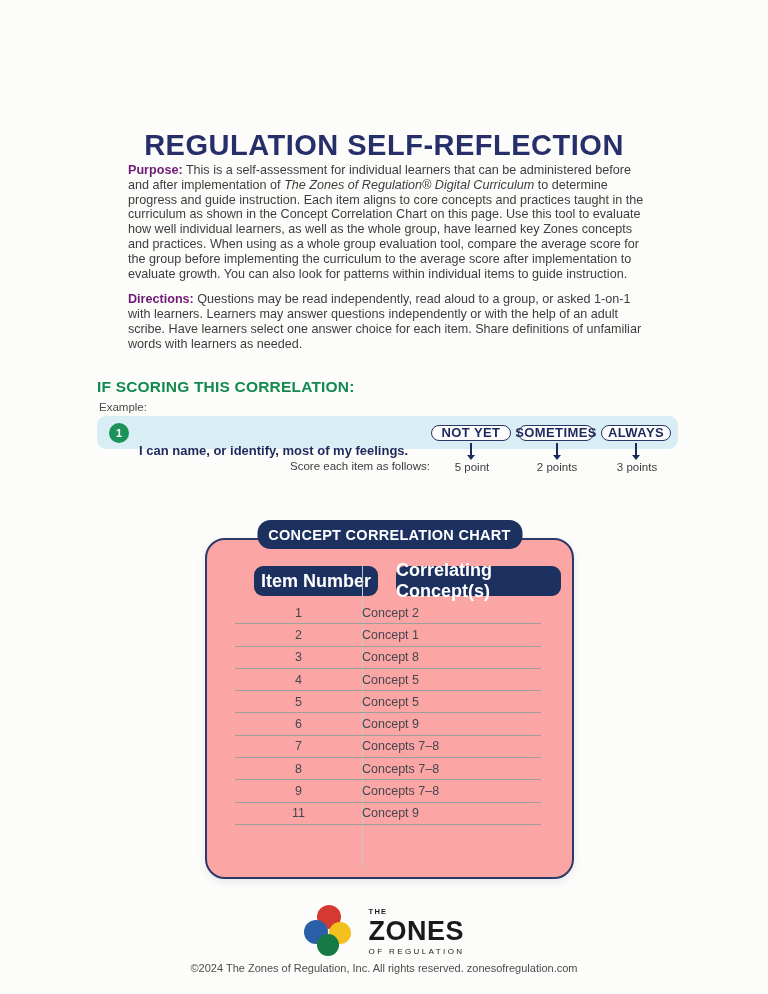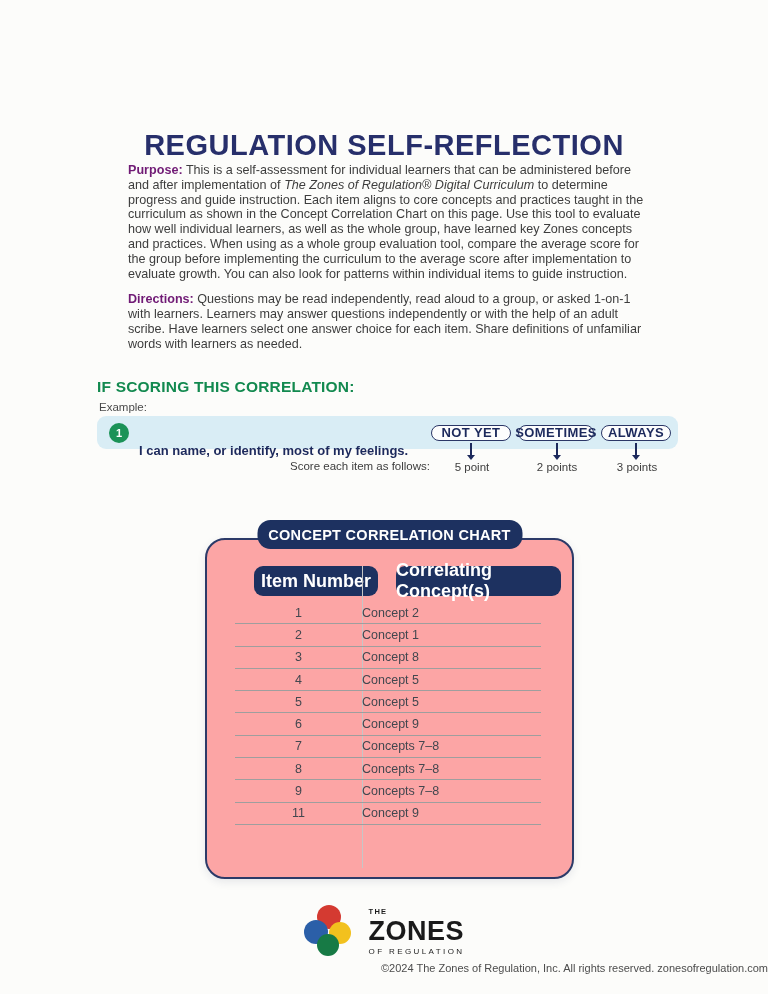--- a/index.html
+++ b/index.html
@@ -127,21 +127,21 @@
   .logo {
     position: absolute; top: 903px; left: 0; width: 768px;
     display: flex; align-items: center; justify-content: center; gap: 17px;
   }
   .logo-text { display: flex; flex-direction: column; line-height: 1; }
   .logo-the { font-size: 7.5px; font-weight: 700; letter-spacing: 1.3px; color: #1d1d1d; margin-bottom: 2px; }
   .logo-zones { font-size: 27px; font-weight: 800; letter-spacing: 0.5px; color: #1a1a1a; }
   .logo-ofreg { font-size: 8px; font-weight: 500; letter-spacing: 2.4px; color: #1d1d1d; margin-top: 3px; }
   .footer-text {
     position: absolute; top: 962px; left: 0; width: 768px;
-    text-align: right; font-size: 11px; color: #4c4c4c;
+    text-align: center; font-size: 11px; color: #4c4c4c;
   }
 </style>
 </head>
 <body>
 
 <div class="page">
 
   <h1 class="doc-title">REGULATION SELF-REFLECTION</h1>
 
   <div class="intro">

